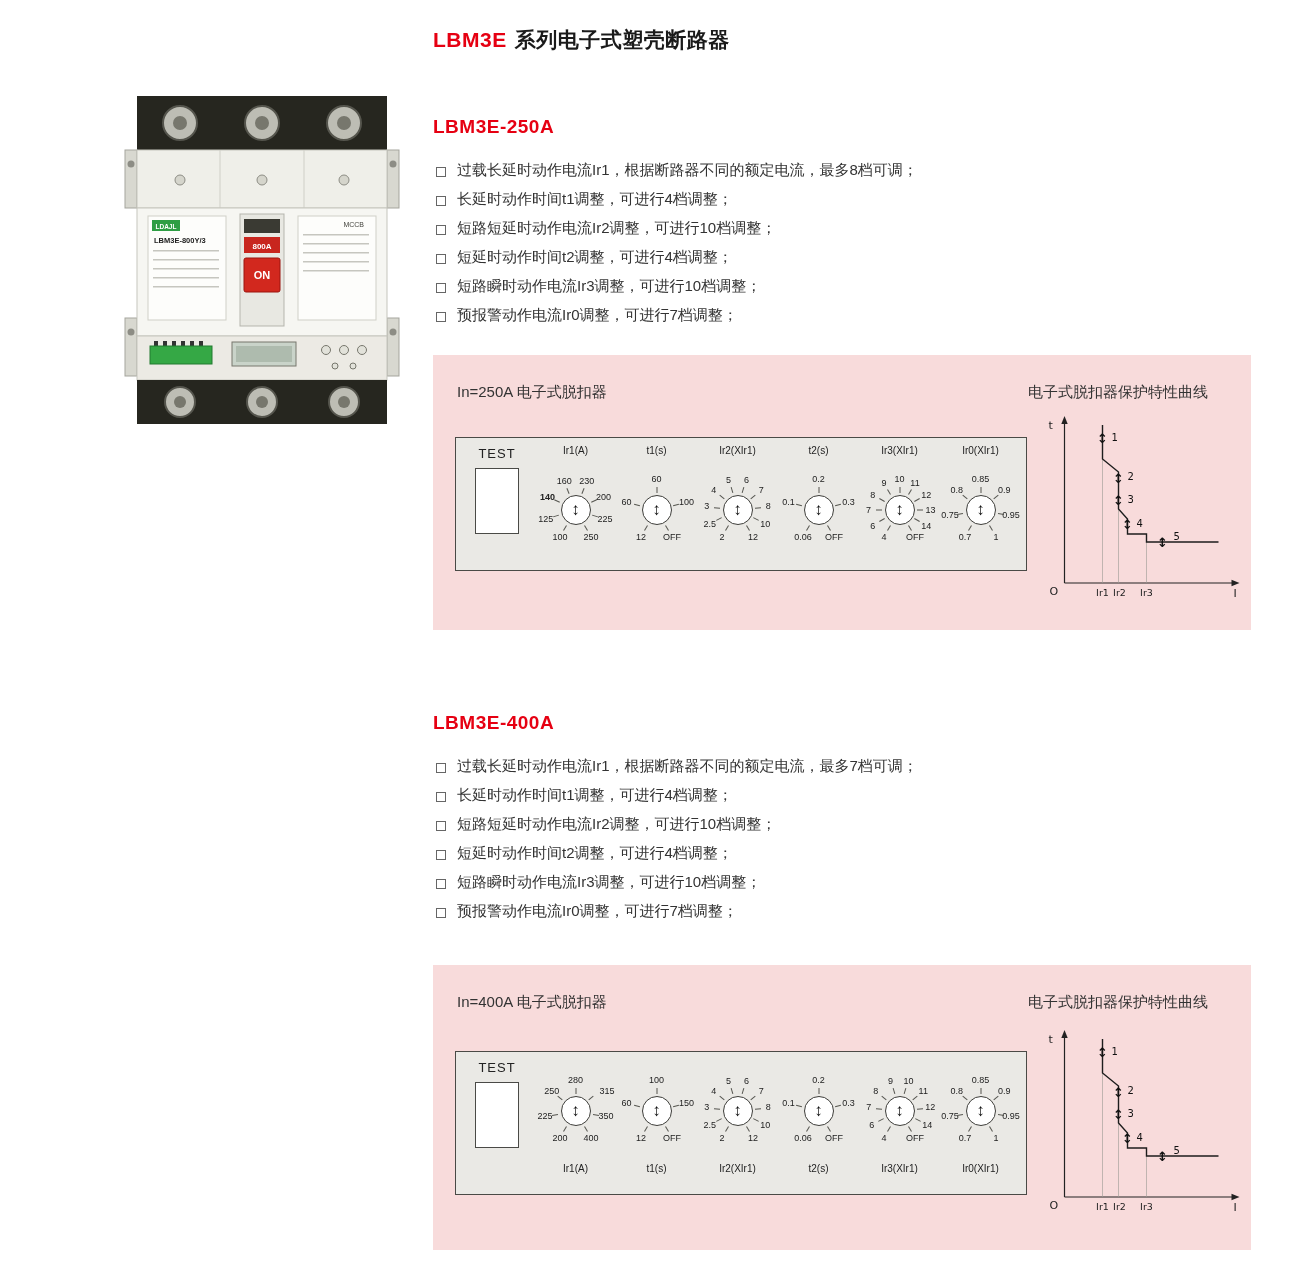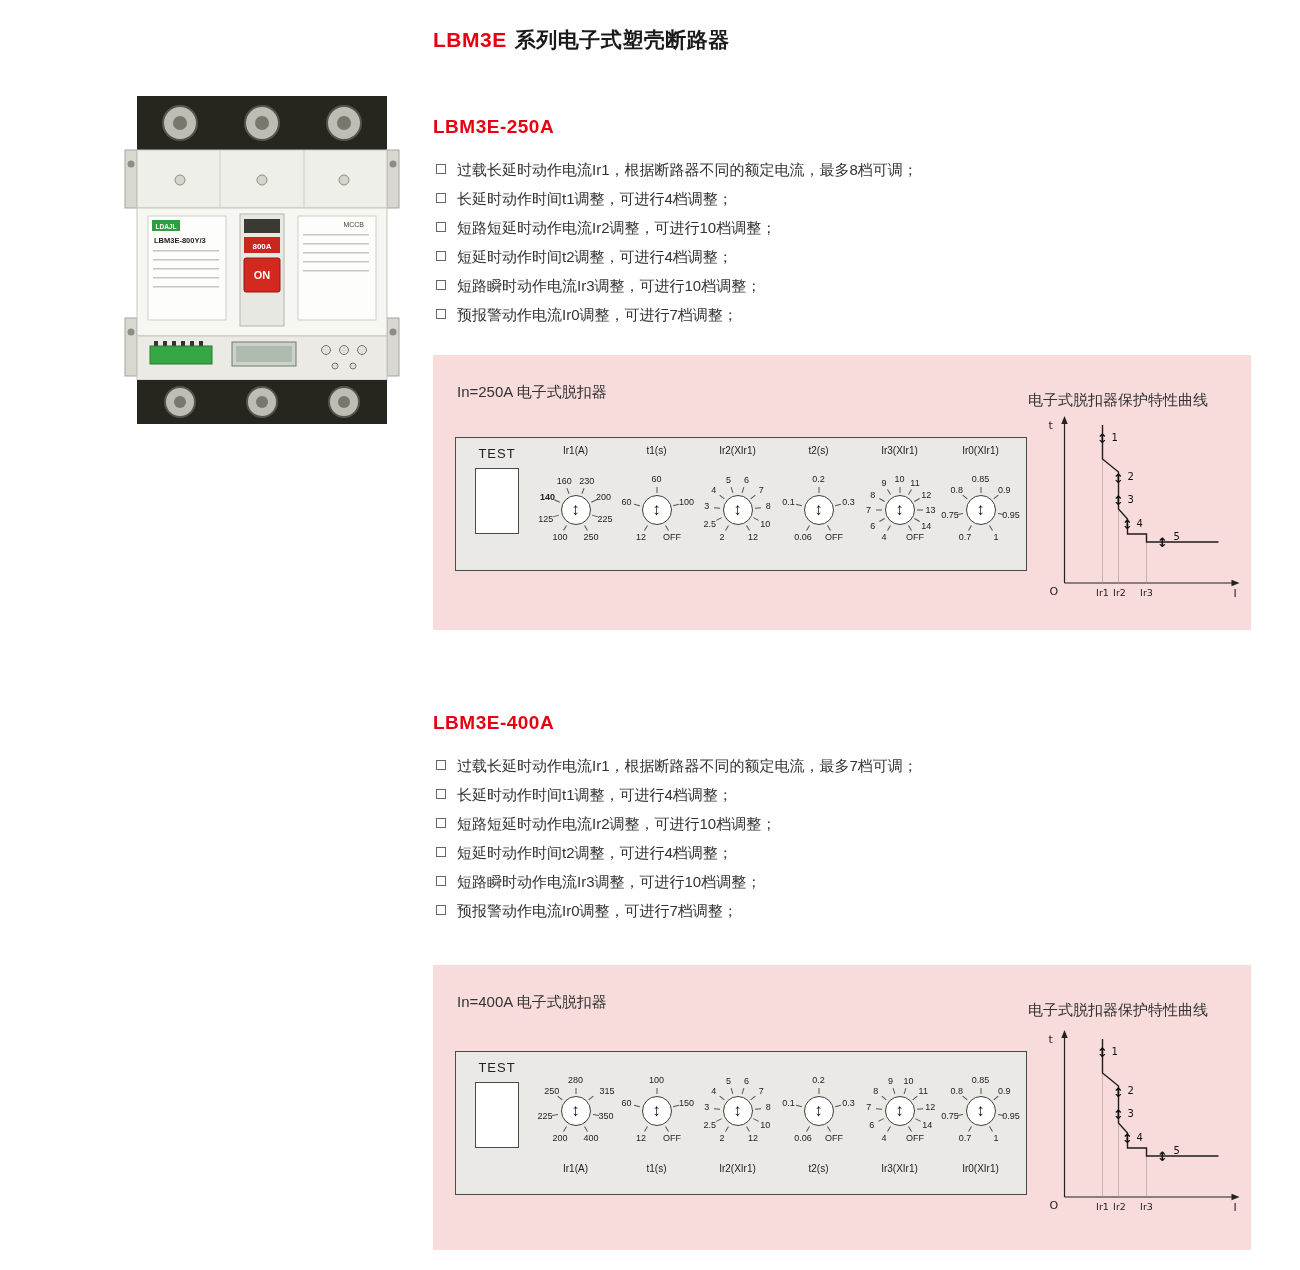--- a/index.html
+++ b/index.html
@@ -17,29 +17,29 @@
 
   
   .section-heading { position:absolute; left:433px; font-size:19px; font-weight:bold; color:#e60012; letter-spacing:0.5px; }
   #heading-250 { top:116px; }
   #heading-400 { top:712px; }
 
   
   .features { position:absolute; left:435px; width:820px; list-style:none; }
   #features-250 { top:160px; }
   #features-400 { top:756px; }
-  .features li { display:flex; align-items:flex-start; margin-bottom:9px; font-size:15px; color:#333; line-height:20px; }
+  .features li { display:flex; align-items:center; margin-bottom:9px; font-size:15px; color:#333; line-height:20px; }
   .bullet-box { flex:0 0 auto; width:10px; height:10px; border:1px solid #666; margin:4px 11px 0 1px; background:#fff; }
 
   
   .pink-panel { position:absolute; left:433px; width:835px; background:#f8dbdb; }
   #panel-250 { top:355px; height:275px; }
   #panel-400 { top:965px; height:285px; }
   .panel-label { position:absolute; left:24px; top:28px; font-size:15px; color:#333; }
-  .curve-title { position:absolute; right:60px; top:36px; font-size:15px; color:#333;margin-left:28px; }
+  .curve-title { position:absolute; right:60px; top:28px; font-size:15px; color:#333;margin-left:28px; }
 
   
   .control-panel { position:absolute; left:22px; width:572px; background:#eae9e5; border:1px solid #4a4a46; display:flex; padding:5px 3px; }
   #panel-250 .control-panel { top:82px;  height:134px; }
   #panel-400 .control-panel { top:86px;  height:144px; }
   .test-col { width:76px; display:flex; flex-direction:column; align-items:center; padding-top:3px; }
   .test-label { font-size:13px; color:#222; letter-spacing:1px; }
   .test-button { width:44px; height:66px; background:#ffffff; border:1px solid #4a4a46; margin-top:7px; }
   .dial-col { width:81px; display:flex; flex-direction:column; align-items:center; padding-top:2px; }
   .labels-bottom .dial-col { flex-direction:column-reverse; justify-content:flex-end; }

